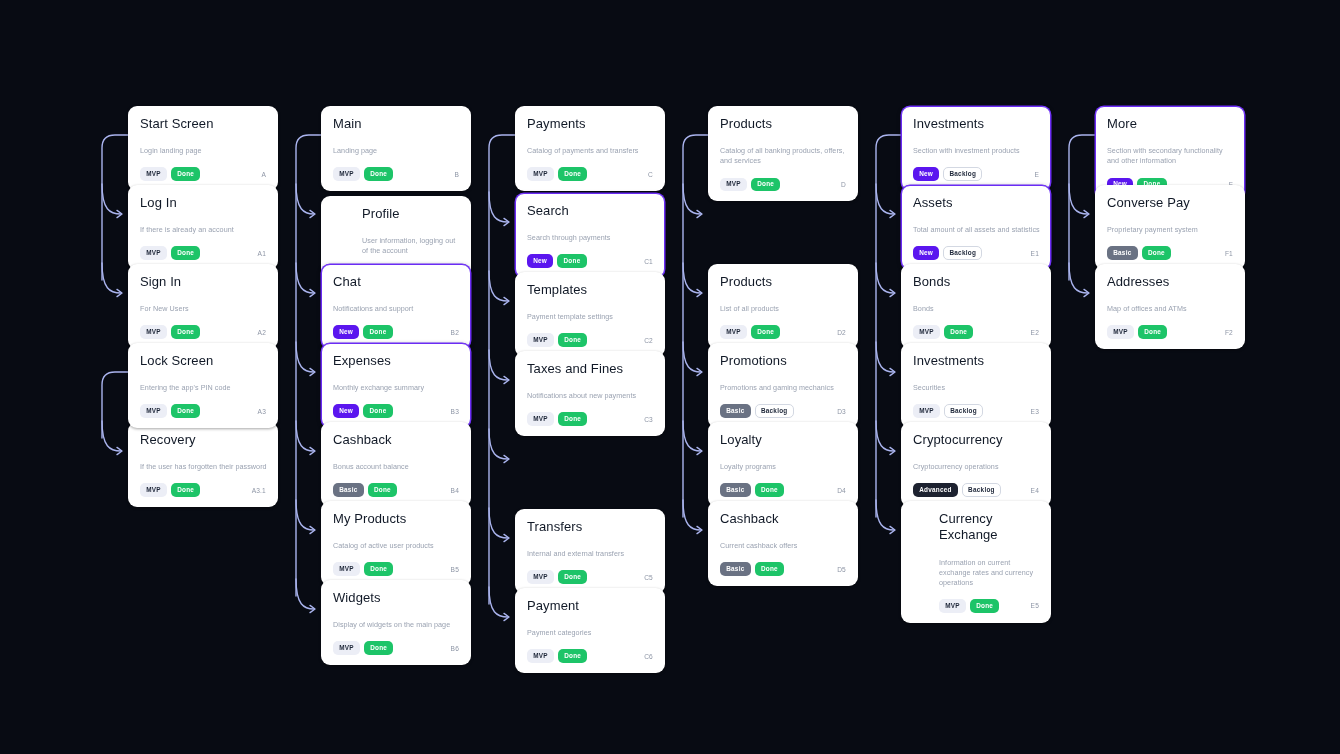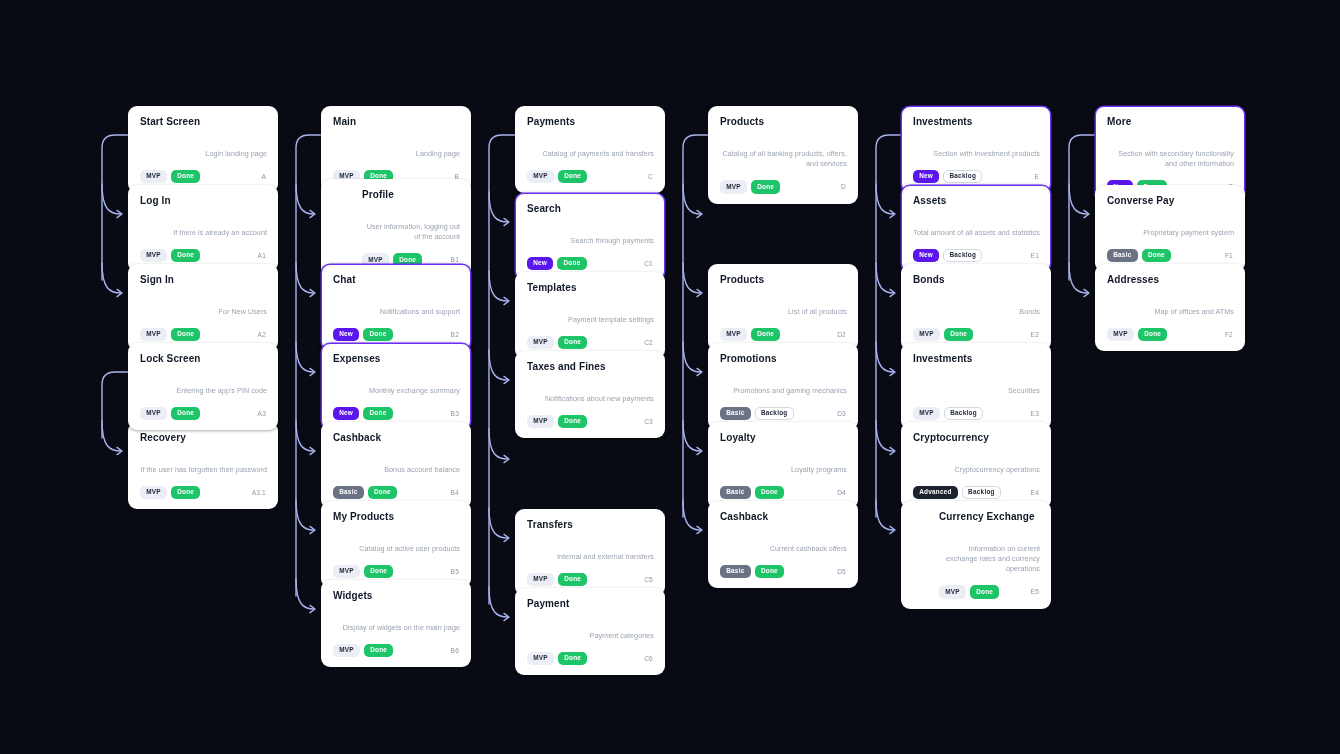--- a/index.html
+++ b/index.html
@@ -35,33 +35,32 @@
     padding: 9px 10px 9px 11px;
     z-index: 3;
     border: 1.3px solid transparent;
     box-shadow: 0 1px 3px rgba(0,0,0,0.35);
   }
   .card.hl {
     border-color: #6b2cf5;
     box-shadow: 0 0 0 0.5px #6b2cf5, 0 1px 4px rgba(0,0,0,0.4);
   }
   .card-title {
-    font-size: 10px;
-    font-weight: bold;
+    font-size: 13px;
+    font-weight: normal;
     color: #111927;
     letter-spacing: 0.1px;
     line-height: 1.25;
   }
   .card-desc {
     font-size: 7.2px;
     color: #9aa2b1;
     line-height: 1.42;
-    margin-top: 20px;
+    margin-top: 14px;
     letter-spacing: 0.05px;
-    text-align: right;
   }
   .card-foot {
     display: flex;
     align-items: center;
     margin-top: 11px;
     min-height: 12px;
   }
   .badges { display: flex; gap: 4px; align-items: center; }
   .badge {
     font-size: 6.4px;
@@ -227,21 +226,21 @@
       <div class="card-title">Main</div>
       <div class="card-desc">Landing page</div>
       <div class="card-foot">
         <div class="badges">
           <span class="badge mvp">MVP</span>
           <span class="badge done">Done</span>
         </div>
         <div class="card-code">B</div>
       </div>
     </div>
-    <div class="card" style="left: 321px; top: 179px; padding-left: 40px;">
+    <div class="card" style="left: 321px; top: 196px; padding-left: 40px;">
       <div class="card-title">Profile</div>
       <div class="card-desc">User information, logging out of the account</div>
       <div class="card-foot">
         <div class="badges">
           <span class="badge mvp">MVP</span>
           <span class="badge done">Done</span>
         </div>
         <div class="card-code">B1</div>
       </div>
     </div>

